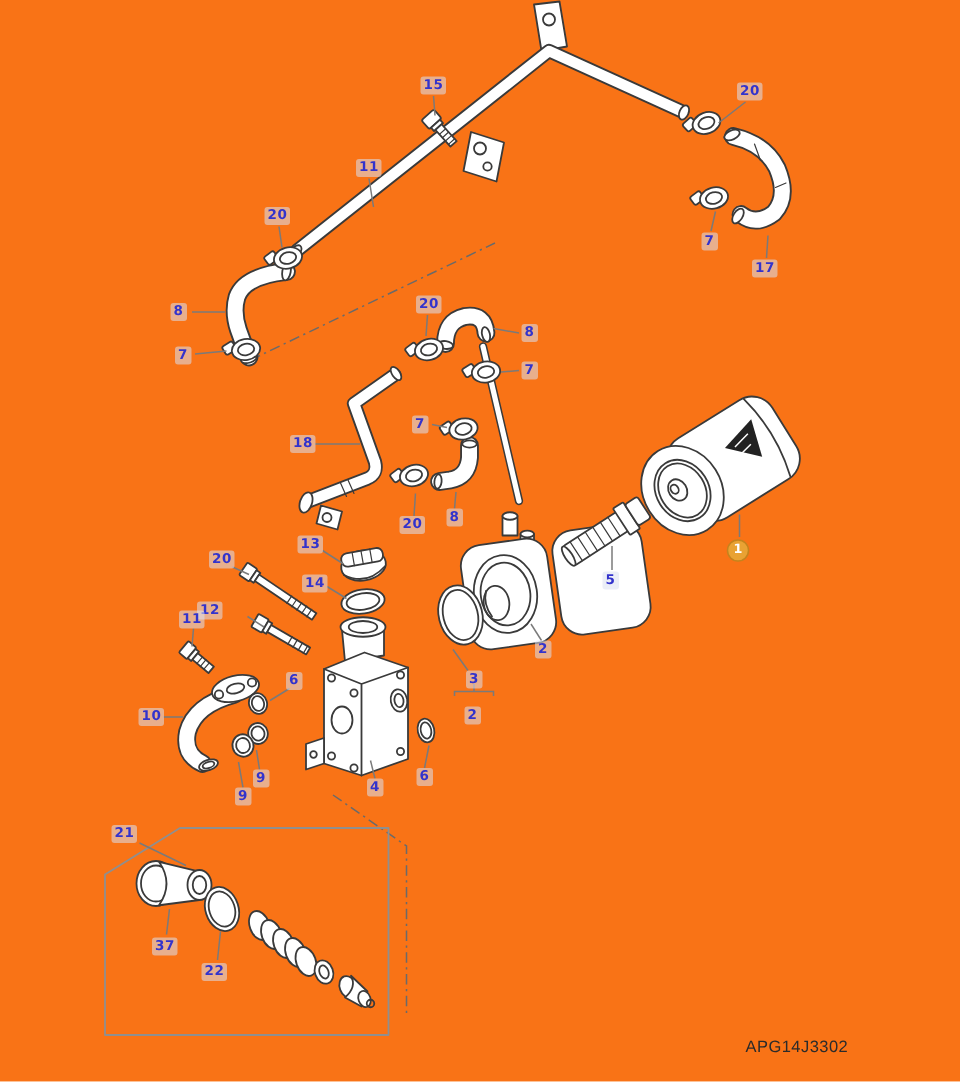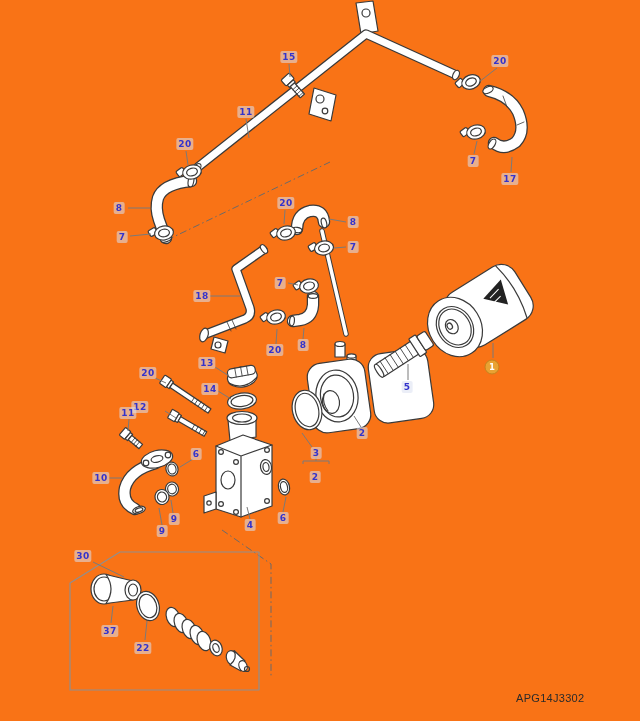--- a/index.html
+++ b/index.html
@@ -28,21 +28,21 @@
     color:#3333cc;background:rgba(219,224,240,.55);
     padding:1px 2px;border-radius:2px;cursor:pointer;white-space:nowrap;
   }
   .part-label.highlight{
     background:#e9a233;color:#ffffff;border:1px solid #c5831d;border-radius:50%;
     width:13px;height:13px;line-height:13px;text-align:center;padding:0;
     font-size:8.5px;letter-spacing:0;
   }
   .drawing-code{
     position:absolute;left:497px;top:692px;
-    font:11px "Liberation Sans",sans-serif;color:#2b2b2b;letter-spacing:.3px;margin-left:19px;
+    font:11px "Liberation Sans",sans-serif;color:#2b2b2b;letter-spacing:.3px;
   }
 </style>
 </head>
 <body>
 
 <div class="canvas">
 
 <svg class="diagram" width="640" height="721" viewBox="0 0 640 721">
 
   <g>
@@ -375,19 +375,19 @@
       <span class="part-label" style="left: 196px; top: 454px;">6</span>
       <span class="part-label" style="left: 174px; top: 519px;">9</span>
       <span class="part-label" style="left: 162px; top: 531px;">9</span>
       <span class="part-label" style="left: 250px; top: 525px;">4</span>
       <span class="part-label" style="left: 283px; top: 518px;">6</span>
       <span class="part-label" style="left: 362px; top: 433px;">2</span>
       <span class="part-label" style="left: 316px; top: 453px;">3</span>
       <span class="part-label" style="left: 315px; top: 477px;">2</span>
       <span class="part-label" style="left: 407px; top: 387px;">5</span>
       <span class="part-label highlight" style="left: 492px; top: 367px;">1</span>
-      <span class="part-label" style="left: 83px; top: 556px;">30</span>
+      <span class="part-label" style="left: 83px; top: 556px;">21</span>
       <span class="part-label" style="left: 110px; top: 631px;">37</span>
       <span class="part-label" style="left: 143px; top: 648px; text-align: center;">22</span>
     </div>
 
 <div class="drawing-code">APG14J3302</div>
 </div>
 
 </body></html>

